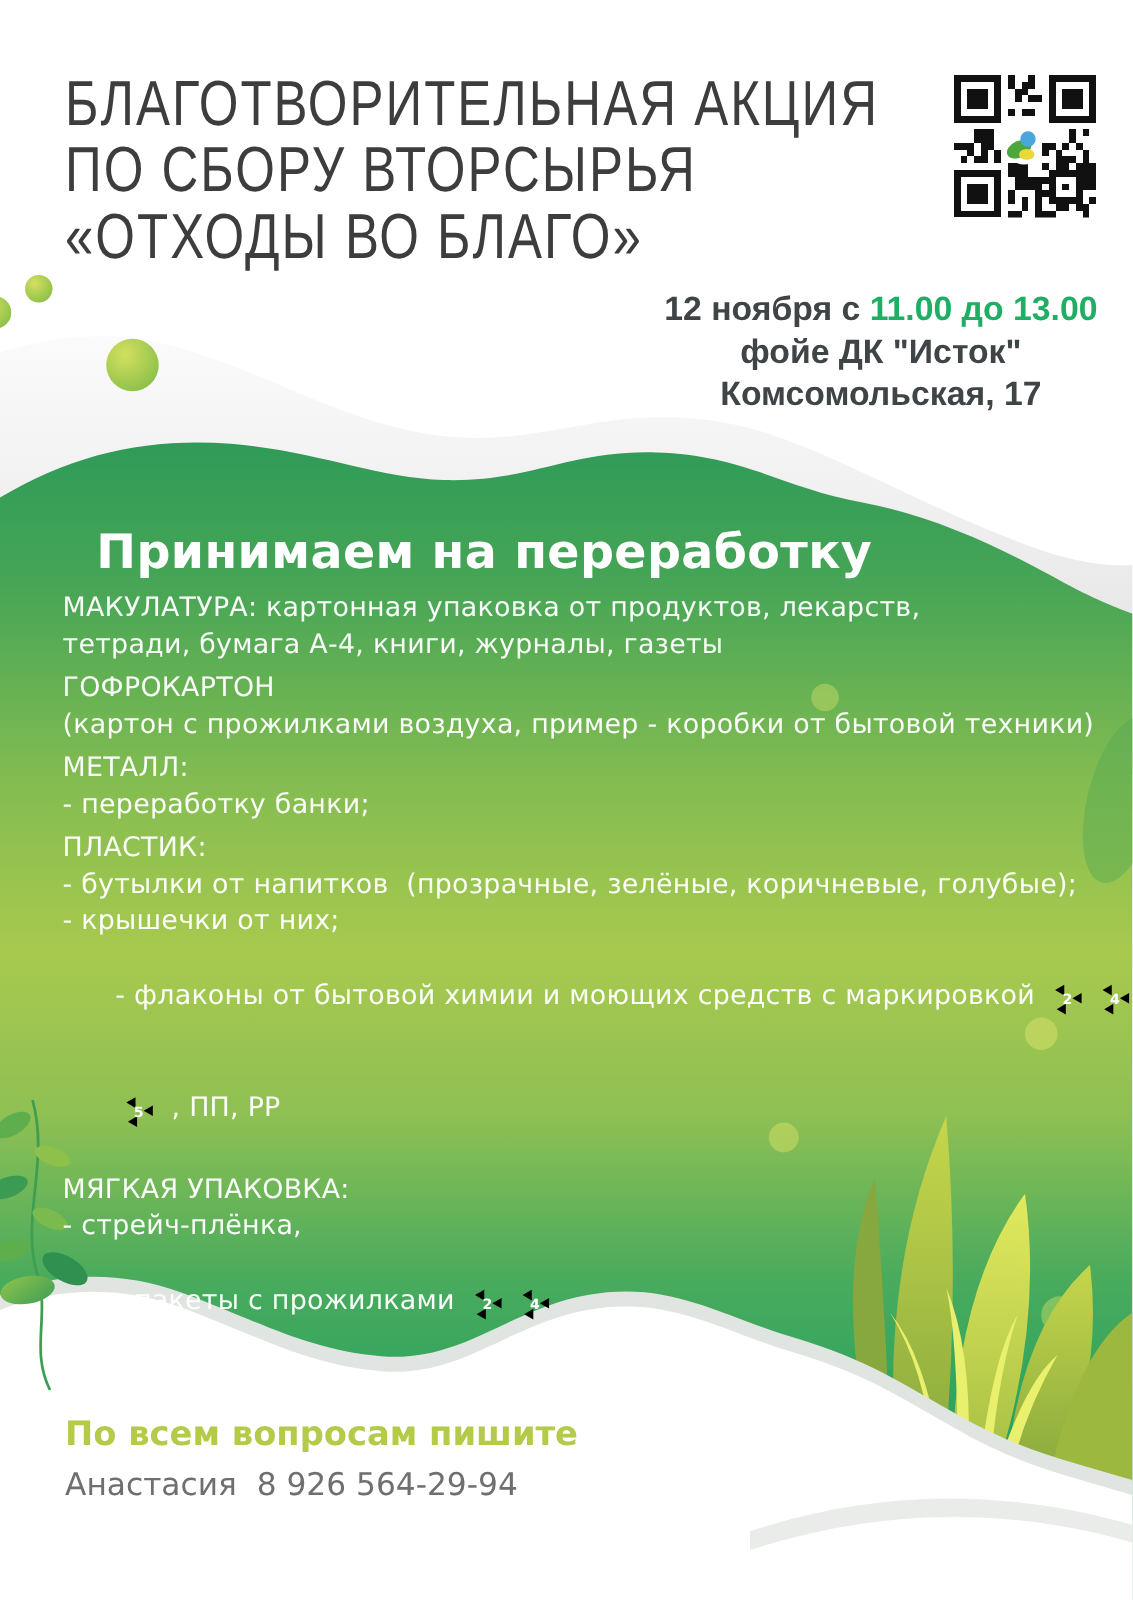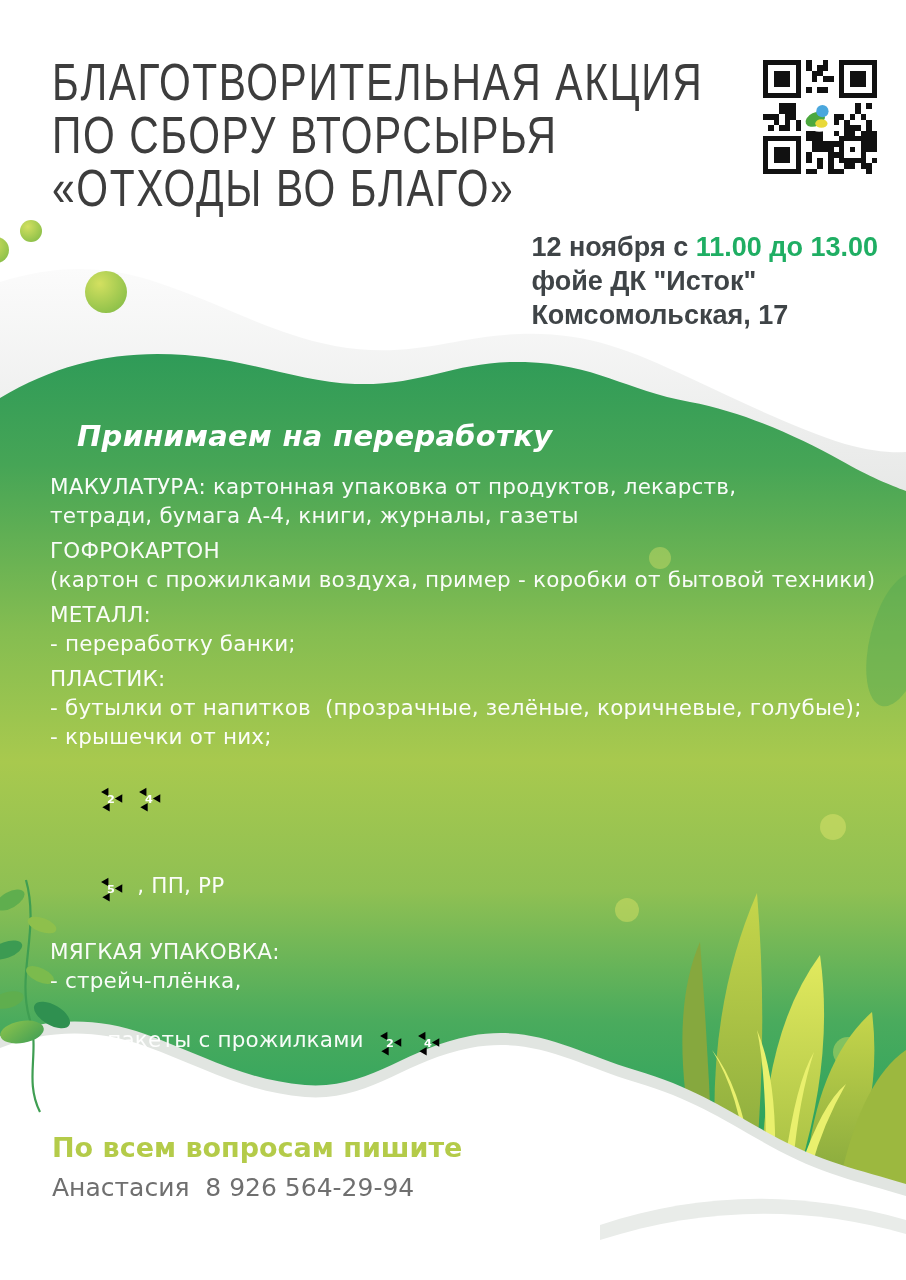--- a/index.html
+++ b/index.html
@@ -14,29 +14,29 @@
     left:52px;top:56px;width:840px;
     transform:scaleX(.8);transform-origin:0 0;
     color:#3d3d3d;
     font-family:"Liberation Sans",sans-serif;
     font-weight:400;font-size:51px;line-height:53px;letter-spacing:2px;
   }
   
   .qr{left:763px;top:60px;width:114px;height:114px;background:#fff;}
   
   .event{
-    right:28px;top:230px;text-align:left;
+    right:28px;top:230px;text-align:center;
     font-family:"Liberation Sans",sans-serif;
     font-weight:700;font-size:27px;line-height:34px;color:#3f4447;
   }
   .event .time{color:#1fae63;}
   
   .accept{
     left:77px;top:419px;color:#ffffff;
-    font-weight:700;font-size:29px;letter-spacing:.3px;font-style:italic;
+    font-weight:700;font-size:38px;letter-spacing:.3px;
   }
   .materials{
     left:50px;top:472px;width:820px;
     color:rgba(255,255,255,.96);
     font-size:21.5px;line-height:29px;letter-spacing:.2px;
   }
   .materials .blk{margin:0 0 6px 0;}
   .mat-line{white-space:pre;}
   
   .recy{width:34px;height:32px;vertical-align:-9px;margin:0 2px;}
@@ -315,21 +315,21 @@
   <div class="blk">
     <div class="mat-line">МЕТАЛЛ:</div>
     <div class="mat-line">- переработку банки;</div>
   </div>
 
   <div class="blk">
     <div class="mat-line">ПЛАСТИК:</div>
     <div class="mat-line">- бутылки от напитков  (прозрачные, зелёные, коричневые, голубые);</div>
     <div class="mat-line">- крышечки от них;</div>
     <div class="mat-line">
-      <svg class="recy" viewBox="0 0 48 48">
+      <span>- флаконы от бытовой химии и моющих средств с маркировкой </span><svg class="recy" viewBox="0 0 48 48">
           <use href="#recyarrows"></use>
           <text x="24" y="35">2</text>
         </svg><svg class="recy" viewBox="0 0 48 48">
           <use href="#recyarrows"></use>
           <text x="24" y="35">4</text>
         </svg>
     </div>
     <div class="mat-line">
       <svg class="recy" viewBox="0 0 48 48">
           <use href="#recyarrows"></use>

